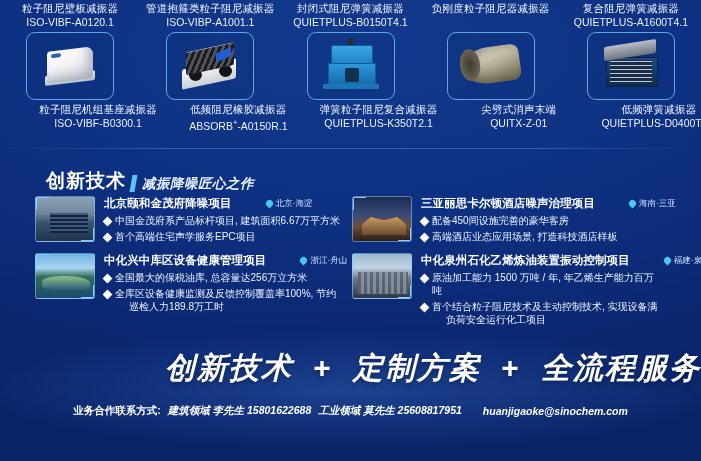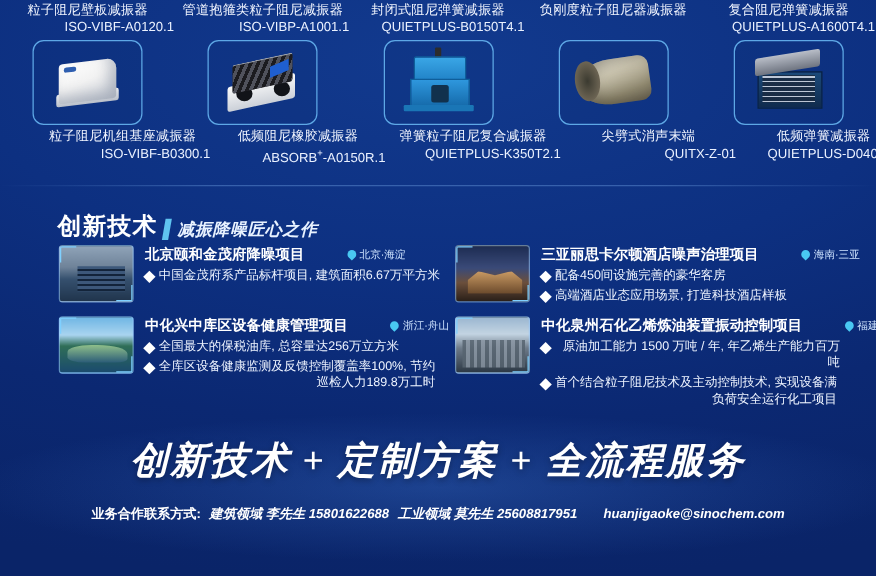--- a/index.html
+++ b/index.html
@@ -12,21 +12,21 @@
   }
   .page{position:relative;width:701px;height:461px;overflow:hidden;
     background:
       radial-gradient(900px 420px at 50% 10%, #123a8e 0%, #0d3081 42%, #0b2872 70%, #0a2468 100%);
   }
   
   .products{position:absolute;left:0;top:0;width:701px;height:146px;}
   .prow{display:flex;width:701px;}
   .pcell{flex:1 1 0;text-align:center;}
   .ptitle{font-size:10.5px;line-height:13px;color:#f2f6ff;letter-spacing:.2px;white-space:nowrap;}
-  .pcode{font-size:10.5px;line-height:14px;color:#eaf1ff;white-space:nowrap;text-align:right;}
+  .pcode{font-size:10.5px;line-height:14px;color:#eaf1ff;white-space:nowrap;}
   .pcode sup{font-size:7.5px;vertical-align:super;}
   .row-top{position:absolute;top:2px;left:0;}
   .row-top .pcell{padding:0 1px;}
   .imgs{position:absolute;top:32px;left:0;width:701px;display:flex;}
   .icell{flex:1 1 0;display:flex;justify-content:center;}
   .pbox{width:86px;height:66px;border:1px solid #5ea8e6;border-radius:9px;
         position:relative;overflow:hidden;background:rgba(12,48,120,.25);}
   .row-bot{position:absolute;top:103px;left:0;padding-left:28px;}
   
   .art{position:absolute;left:0;top:0;width:100%;height:100%;}
@@ -73,22 +73,22 @@
   
   .divider{position:absolute;left:0;top:148px;width:701px;height:1px;
     background:linear-gradient(90deg,rgba(120,170,235,0) 0%,rgba(120,170,235,.38) 25%,rgba(120,170,235,.38) 75%,rgba(120,170,235,0) 100%);}
   
   .case-head{position:absolute;left:46px;top:168px;display:flex;align-items:flex-end;}
   .case-head h2{margin:0;font-size:19px;font-weight:700;letter-spacing:1px;color:#ffffff;
     font-family:"DejaVu Sans","Liberation Sans",sans-serif;}
   .head-bar{width:5px;height:17px;background:#5fc4f0;margin:0 6px 2px 5px;transform:skewX(-10deg);}
   .case-sub{font-size:13.5px;font-weight:700;color:#e8f2ff;font-style:italic;
     letter-spacing:.5px;padding-bottom:1px;}
-  .cases{position:absolute;left:47px;top:196px;width:625px;
-    display:grid;grid-template-columns:308px 308px;column-gap:9px;row-gap:10px;text-align:right;}
+  .cases{position:absolute;left:35px;top:196px;width:625px;
+    display:grid;grid-template-columns:308px 308px;column-gap:9px;row-gap:10px;}
   .case{display:flex;gap:9px;}
   .thumb{width:58px;height:44px;flex:0 0 58px;border-radius:3px;position:relative;overflow:hidden;
     border:1px solid rgba(150,200,255,.55);}
   .thumb:before{content:"";position:absolute;left:-1px;top:-1px;width:12px;height:12px;
     border-left:2px solid #7fd0ff;border-top:2px solid #7fd0ff;}
   .thumb:after{content:"";position:absolute;right:-1px;bottom:-1px;width:12px;height:12px;
     border-right:2px solid #7fd0ff;border-bottom:2px solid #7fd0ff;}
   .th1{background:linear-gradient(180deg,#8fa3b8 0%,#6f8399 38%,#35506e 60%,#20344c 100%);}
   .th1 .bld{position:absolute;left:14px;top:16px;width:38px;height:20px;
     background:repeating-linear-gradient(0deg,#13243a 0 2px,#3d587a 2px 4px);}
@@ -104,23 +104,23 @@
   .cbody{flex:1 1 auto;min-width:0;}
   .crow1{display:flex;align-items:center;gap:7px;}
   .ctitle{font-size:11.5px;font-weight:700;color:#ffffff;white-space:nowrap;letter-spacing:.1px;}
   .cloc{display:flex;align-items:center;gap:3px;font-size:8.5px;color:#cfe4ff;white-space:nowrap;padding-left:27px;}
   .pin{width:7px;height:7px;border-radius:50% 50% 50% 0;background:#49c8f2;transform:rotate(-45deg);flex:0 0 7px;}
   .bullet{display:flex;align-items:flex-start;gap:4px;margin-top:3px;}
   .dia{flex:0 0 7px;width:7px;height:7px;background:#ffffff;transform:rotate(45deg);margin-top:3.5px;}
   .btext{font-size:10px;line-height:13px;color:#eef4ff;}
   .btext .ind{display:block;padding-left:14px;}
   
-  .slogan{position:absolute;left:0;top:348px;width:701px;text-align:center;
+  .slogan{position:absolute;left:0;top:348px;width:701px;text-align:right;
     font-size:30px;font-weight:700;font-style:italic;letter-spacing:2px;color:#ffffff;
-    font-family:Liberation Serif, serif;
+    font-family:Liberation Mono, monospace;
     text-shadow:0 2px 5px rgba(0,0,0,.35);}
   
   .contact{position:absolute;left:0;top:404px;width:701px;display:flex;justify-content:center;
     align-items:center;gap:0;font-size:10.5px;color:#ffffff;font-style:italic;white-space:nowrap;}
   .contact .lbl{font-style:normal;font-weight:700;}
   .contact .seg{margin-right:7px;font-weight:700;}
   .email{color:#ffffff;font-style:italic;font-weight:700;margin-left:14px;}
   .glow{position:absolute;left:50%;top:330px;width:760px;height:120px;transform:translateX(-50%);
     background:radial-gradient(ellipse at center,rgba(70,130,220,.30),rgba(10,40,110,0) 70%);
     pointer-events:none;}
@@ -249,20 +249,24 @@
           <span class="ctitle">北京颐和金茂府降噪项目</span>
           <span class="cloc">
             <span class="pin"></span>
             <span>北京·海淀</span>
           </span>
         </div>
         <div class="bullet">
           <span class="dia"></span>
           <span class="btext">中国金茂府系产品标杆项目, 建筑面积6.67万平方米</span>
         </div>
+        <div class="bullet">
+          <span class="dia"></span>
+          <span class="btext">首个高端住宅声学服务EPC项目</span>
+        </div>
       </div>
     </article>
 
     <article class="case">
       <div class="thumb th2">
           <span class="bld"></span>
         </div>
       <div class="cbody">
         <div class="crow1">
           <span class="ctitle">三亚丽思卡尔顿酒店噪声治理项目</span>

